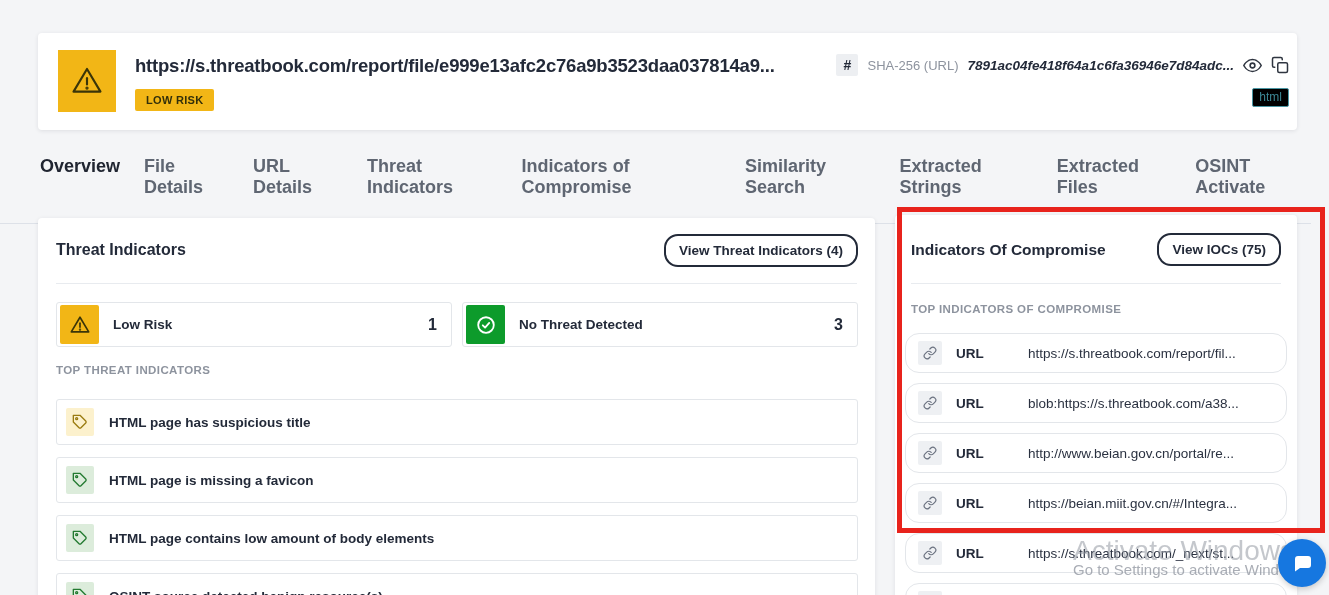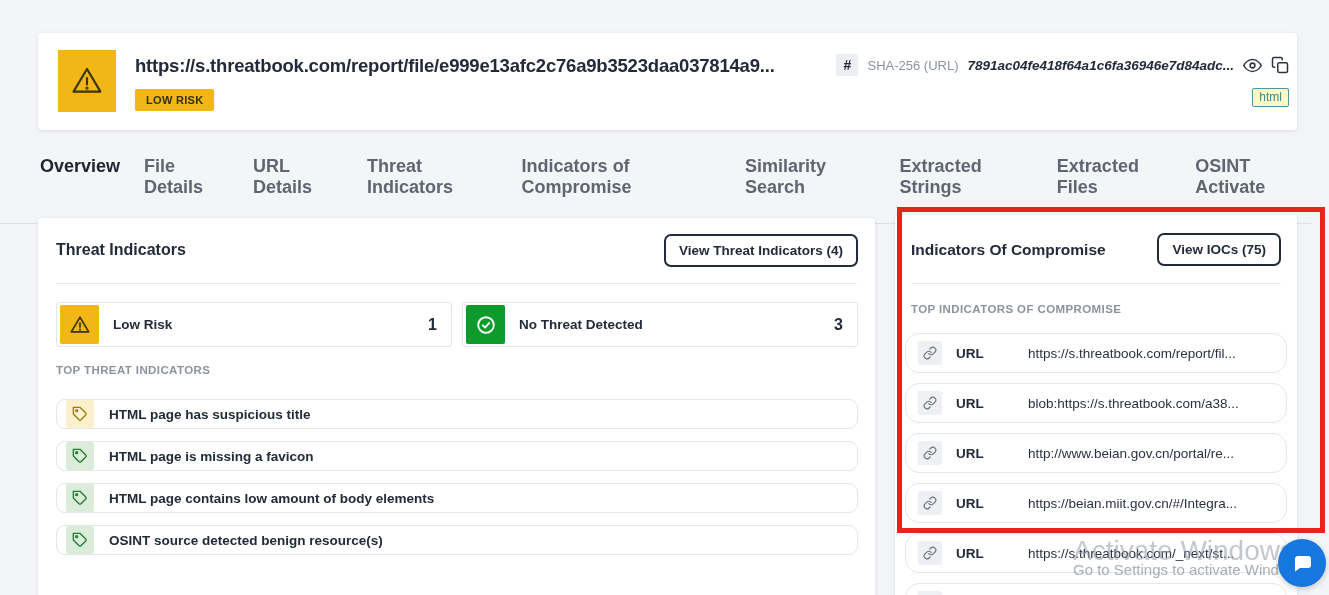--- a/index.html
+++ b/index.html
@@ -15,43 +15,43 @@
   
   .header-card { left:38px; top:33px; width:1259px; height:97px; }
   .warn-square { position:absolute; left:20px; top:17px; width:58px; height:62px; background:#F2B616; display:flex; align-items:center; justify-content:center; }
   .header-title { position:absolute; left:97px; top:22px; font-size:18.5px; font-weight:700; letter-spacing:-0.2px; white-space:nowrap; }
   .risk-badge { position:absolute; left:97px; top:56px; background:#F2B616; color:#33300a; font-size:11px; font-weight:700; padding:5px 11px; border-radius:2px; letter-spacing:.3px; }
   .hash-group { position:absolute; right:8px; top:21px; display:flex; align-items:center; gap:9px; }
   .hash-box { width:22px; height:22px; background:#edeff2; border-radius:2px; font-size:14px; font-weight:700; display:flex; align-items:center; justify-content:center; }
   .hash-label { color:#8d939e; font-size:13px; }
   .hash-value { font-size:13.5px; font-weight:700; white-space:nowrap;font-style:italic; }
   .icon-btn { display:flex; align-items:center; justify-content:center; cursor:pointer; }
-  .html-badge { position:absolute; right:8px; top:55px; border:1px solid #4a96a3; background:#fef9c3; color:#3C8794; font-size:12px; padding:1px 6px 2px; border-radius:2px; }
+  .html-badge { position:absolute; right:8px; top:55px; border:1px solid #4a96a3; background:#000000; color:#3C8794; font-size:12px; padding:1px 6px 2px; border-radius:2px; }
 
   
   .tabbar { position:absolute; left:0; top:156px; width:1311px; border-bottom:1px solid #dde1e8; }
   .tabs { display:flex; gap:24px; padding-left:40px; }
   .tab { font-size:18px; font-weight:600; color:#5f6672; padding-bottom:22px; cursor:pointer; border-bottom:3px solid transparent; }
   .tab.active { color:#202531; border-bottom-color:#2B6DE8; }
 
   
   .panel-left { left:38px; top:218px; width:837px; height:430px; }
   .panel-title { position:absolute; left:18px; top:23px; font-size:16px; font-weight:700; }
-  .panel-btn { position:absolute; right:17px; top:16px; background:#fff; border:2px solid #232a39; border-radius:7px; padding:7px 13px; font-size:13.5px; font-weight:700; color:#232a39; font-family:inherit; cursor:pointer; }
+  .panel-btn { position:absolute; right:17px; top:16px; background:#fff; border:2px solid #232a39; border-radius:14px; padding:7px 13px; font-size:13.5px; font-weight:700; color:#232a39; font-family:inherit; cursor:pointer; }
   .panel-divider { position:absolute; left:18px; right:18px; top:65px; height:1px; background:#e8ebef; }
   .stats { position:absolute; left:18px; right:17px; top:84px; display:flex; gap:10px; }
   .stat-card { flex:1; height:45px; border:1px solid #e3e6ea; border-radius:3px; display:flex; align-items:center; background:#fff; }
   .stat-icon { width:39px; height:39px; margin-left:3px; border-radius:2px; display:flex; align-items:center; justify-content:center; flex:none; }
   .stat-icon.warning { background:#F2B616; }
   .stat-icon.success { background:#0D9B2B; }
   .stat-label { margin-left:14px; font-size:13.5px; font-weight:700; }
   .stat-value { margin-left:auto; margin-right:14px; font-size:16px; font-weight:700; }
   .section-label { position:absolute; left:18px; top:146px; font-size:11.5px; font-weight:700; color:#8d939e; letter-spacing:.4px; }
   .ind-list { position:absolute; left:18px; right:17px; top:181px; }
-  .ind-row { height:30px; border:1px solid #e3e6ea; border-radius:9px; display:flex; align-items:center; margin-bottom:12px; background:#fff; }
+  .ind-row { height:46px; border:1px solid #e3e6ea; border-radius:3px; display:flex; align-items:center; margin-bottom:12px; background:#fff; }
   .ind-icon { width:28px; height:28px; margin-left:9px; border-radius:2px; display:flex; align-items:center; justify-content:center; flex:none; }
   .ind-icon.warning { background:#fcf1cd; color:#9a7b10; }
   .ind-icon.success { background:#dcecdb; color:#237a30; }
   .ind-text { margin-left:15px; font-size:13.5px; font-weight:700; }
 
   
   .panel-right { left:895px; top:215px; width:402px; height:430px; }
   .pr-title { position:absolute; left:16px; top:26px; font-size:15.5px; font-weight:700; }
   .pr-btn { position:absolute; right:16px; top:18px; }
   .pr-divider { position:absolute; left:16px; right:16px; top:68px; height:1px; background:#e8ebef; }

